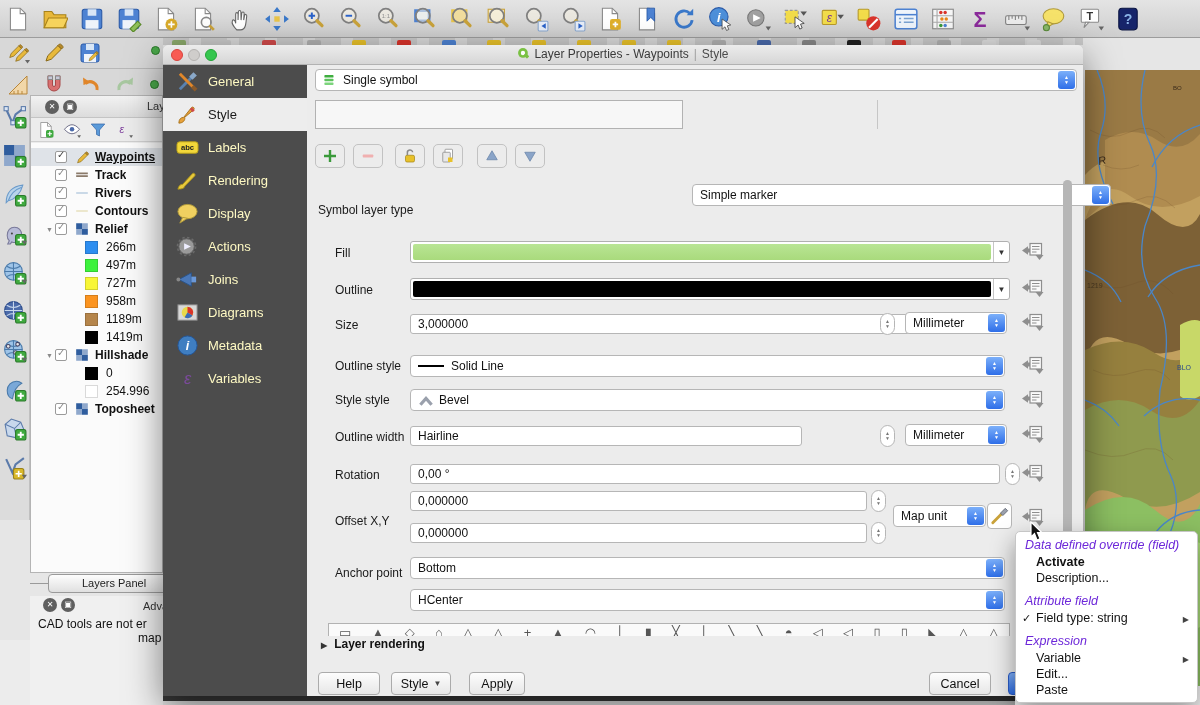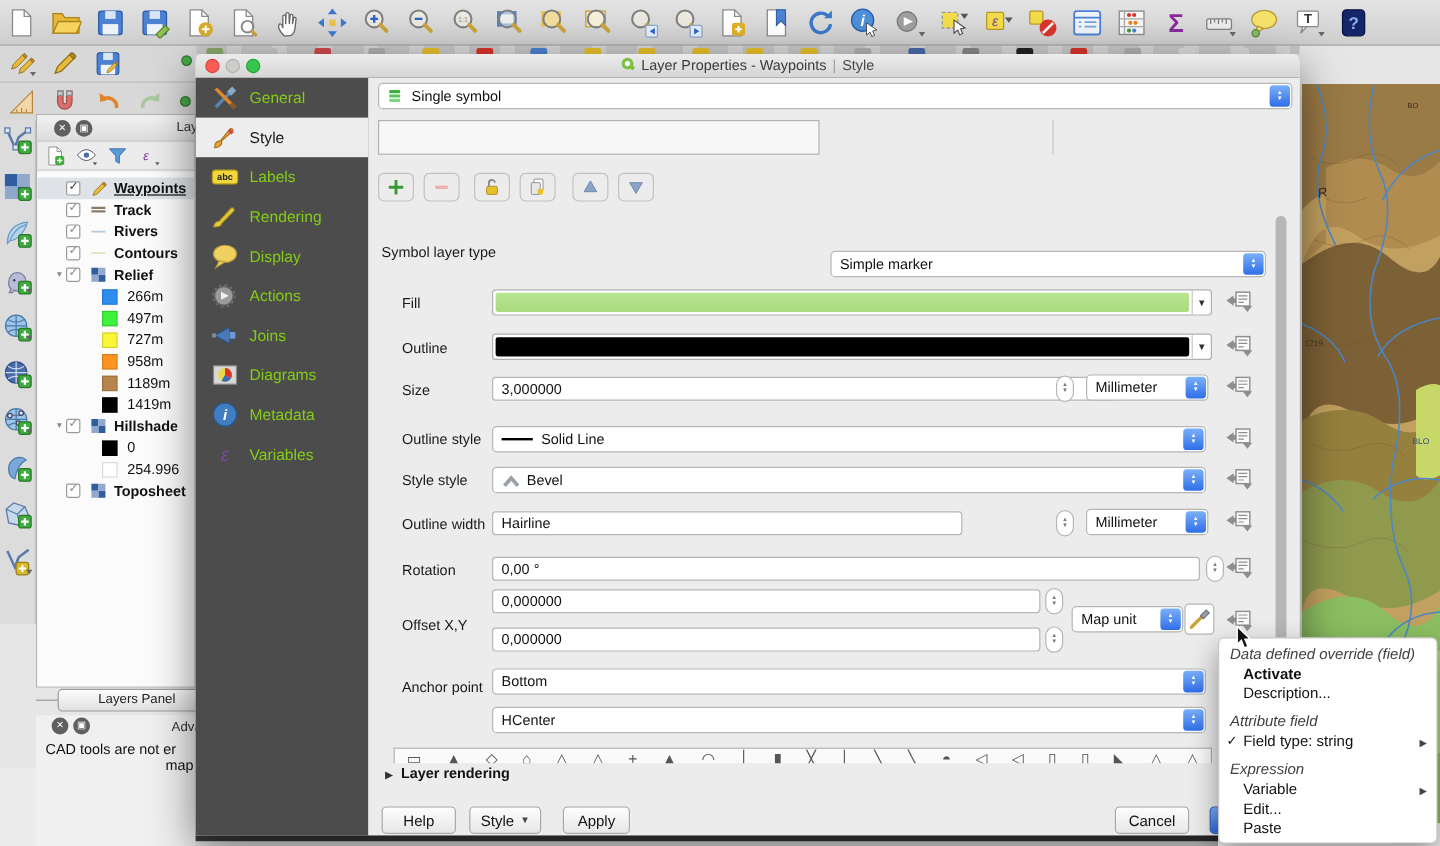--- a/index.html
+++ b/index.html
@@ -59,21 +59,21 @@
 .dlg-title {position:absolute; left:0; top:0; right:0; height:20px; background:linear-gradient(#ececec,#d6d6d6); border-bottom:1px solid #b2b2b2; border-radius:6px 6px 0 0; text-align:center; font-size:12px; color:#3a3a3a; line-height:19px;}
 .tl {position:absolute; top:4px; width:12px; height:12px; border-radius:50%;}
 .tl.r {left:8px; background:#f85c54; border:1px solid #d8433c;}
 .tl.y {left:25px; background:#cfcdcb; border:1px solid #b4b2b0;}
 .tl.g {left:42px; background:#35c64e; border:1px solid #23a438;}
 .t-ico {display:inline-block; width:13px; height:13px; vertical-align:-2px; margin-right:4px;}
 .t-sep {color:#a0a0a0; margin:0 5px;}
 .t-sub {color:#4a4a4a;}
 
 .dside {position:absolute; left:0; top:20px; width:144px; bottom:0; background:#4c4c4c; overflow:hidden;}
-.side-item {height:33px; display:flex; align-items:center; gap:9px; padding-left:13px; color:#84cc16; font-size:13px; cursor:default;}
+.side-item {height:33px; display:flex; align-items:center; gap:9px; padding-left:13px; color:#fef9c3; font-size:13px; cursor:default;}
 .side-item.active {background:#ededed; color:#1a1a1a;}
 .side-item .icn {width:23px; height:23px;}
 
 .dbody {position:absolute; left:144px; top:20px; right:0; bottom:0; background:#ececec;}
 
 
 .combo {position:absolute; height:22px; background:#fff; border:1px solid #b6b6b6; border-radius:4px; font-size:12px; color:#111; display:flex; align-items:center; padding:0 20px 0 7px; overflow:hidden;}
 .cap {position:absolute; right:1px; top:1px; bottom:1px; width:17px; border-radius:3px; background:linear-gradient(#7cb0fa,#2e6ee8); display:flex; flex-direction:column; align-items:center; justify-content:center; color:#fff;}
 .cap::before {content:"▲"; font-size:5px; line-height:5px;}
 .cap::after {content:"▼"; font-size:5px; line-height:5px;}
@@ -99,21 +99,21 @@
 .scrollbar .thumb {position:absolute; left:0; top:0; width:9px; height:100%; background:#b6b6b6; border-radius:5px;}
 .btn {position:absolute; height:23px; background:linear-gradient(#fdfdfd,#e7e7e7); border:1px solid #ababab; border-radius:4px; font-size:12.5px; color:#111; display:flex; align-items:center; justify-content:center; top:627px;}
 .btn.blue {background:linear-gradient(#7fb0fa,#2e6ee8); color:#fff; border-color:#2a5cc8;}
 .btn .dda {font-size:8px; margin-left:5px; color:#444;}
 .joinglyph {width:16px; height:12px; margin-right:5px;}
 .lineglyph {width:26px; height:2px; background:#000; margin-right:7px; flex:none;}
 .stack-ico {width:14px; height:14px; margin-right:6px; flex:none;}
 
 
 .menu {position:absolute; left:1015px; top:531px; width:183px; background:#fff; border:1px solid #c6c6c6; border-radius:5px; box-shadow:0 10px 24px rgba(0,0,0,.4); padding:5px 0 4px; z-index:60; font-size:12.5px;}
-.mhead {padding:1px 9px 2px; font-style:italic; color:#404040; height:17px;}
+.mhead {padding:1px 9px 2px; font-style:italic; color:#6d28d9; height:17px;}
 .mitem {padding:1px 9px 1px 20px; color:#111; position:relative; height:16px; line-height:14px;}
 .mitem.bold {font-weight:bold;}
 .mitem.checked::before {content:"✓"; position:absolute; left:6px; font-size:11px;}
 .mitem .sub {position:absolute; right:8px; top:3px; font-size:8px; color:#444;}
 .msp {height:7px;}
 
 .cursor {position:absolute; left:1030px; top:521px; width:15px; height:21px; z-index:70;}
 .statusbar {position:absolute; left:1015px; top:686px; width:185px; height:19px; background:#f4f4f4; z-index:20; font-size:12px; color:#333;}
 .otf {position:absolute; left:15px; top:2px;}
 .logbtn {position:absolute; left:140px; top:1px; width:40px; height:16px; background:#fff; border:1px solid #b0b0b0; border-radius:8px; text-align:center; font-size:8px; color:#222; line-height:15px;}
@@ -818,21 +818,21 @@
     <span>Single symbol</span>
     <span class="cap"></span>
   </div>
 
   <div class="treebox"></div>
   <div class="vline"></div>
 
   <div id="symtb"></div>
 
   <div class="flabel" style="left:155px; top:158px;">Symbol layer type</div>
-  <div class="combo" style="left:529px; top:164px; width:363px;">
+  <div class="combo" style="left:529px; top:139px; width:419px;">
     <span>Simple marker</span>
     <span class="cap"></span>
   </div>
 
   <div class="flabel" style="left:172px; top:201px;">Fill</div>
   <div class="colorbtn" style="left:247px; top:196px; width:600px;">
     <div class="bar" id="fillbar" style="background: linear-gradient(rgb(185, 229, 148), rgb(169, 218, 124));"></div>
     <span class="dd">▼</span>
   </div>
   <span class="ovbtn ov" style="left:858px; top:196px;"><svg viewBox="0 0 24 20">

